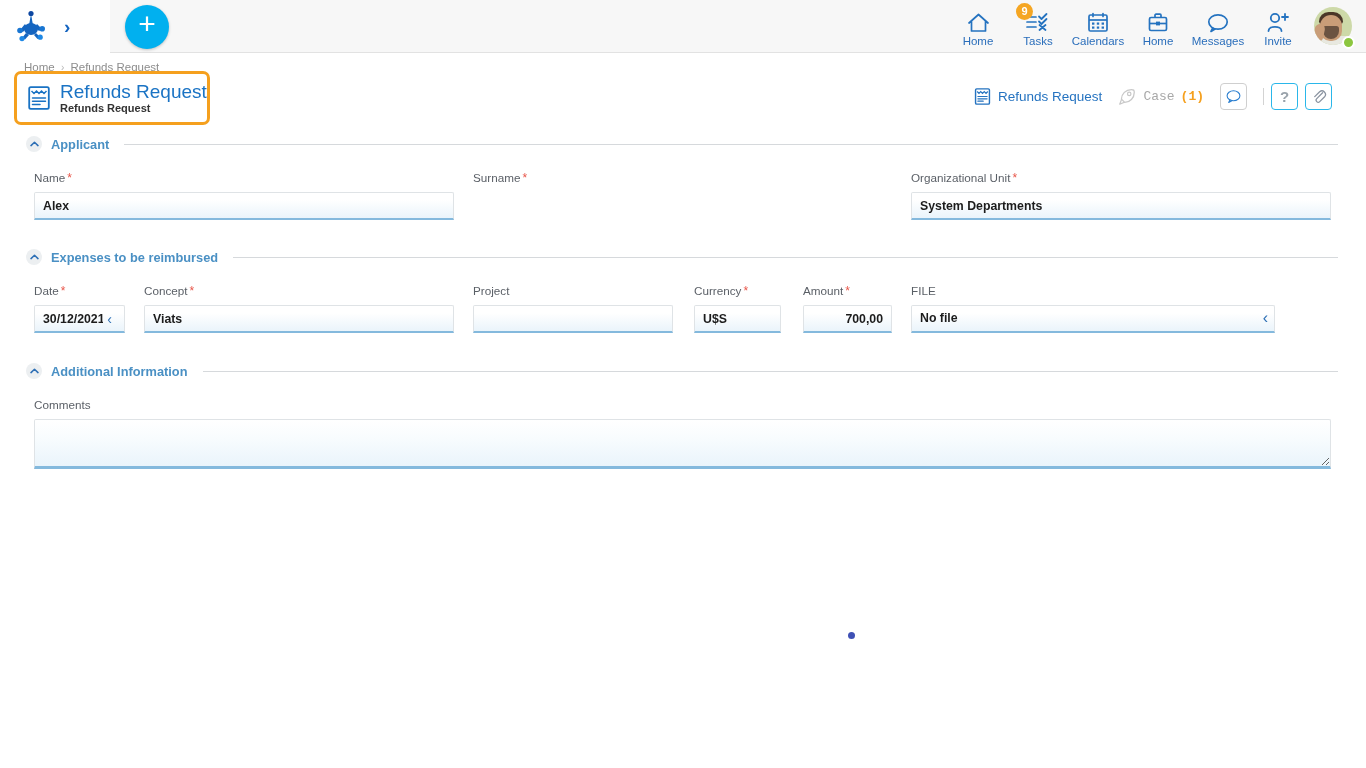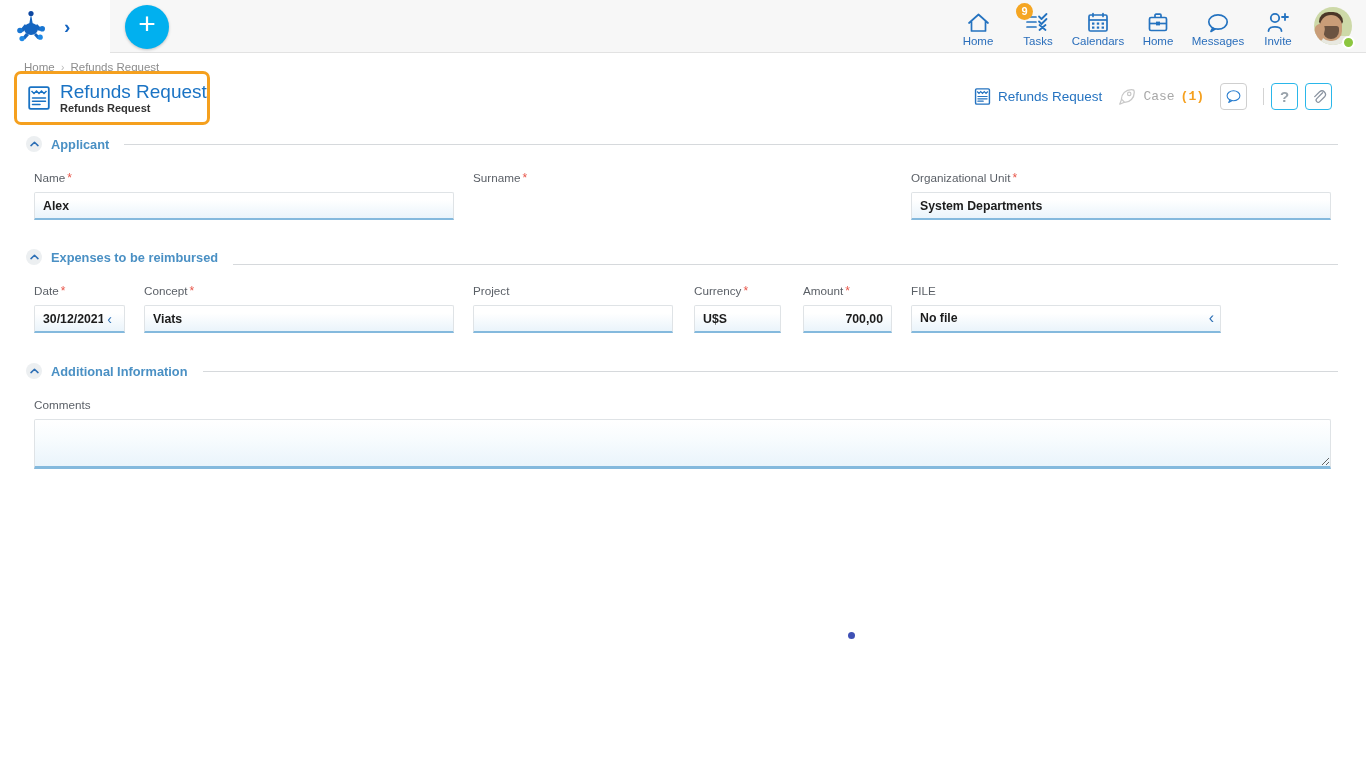--- a/index.html
+++ b/index.html
@@ -422,21 +422,21 @@
 
 <div class="field" style="left:911px; top:172px; width:420px;">
   <span class="field-label">
     <span>Organizational Unit</span><span class="req">*</span>
   </span>
   <div class="inp" style="width:420px;">
     <span class="val">System Departments</span>
   </div>
 </div>
 
-<div class="section-head" style="top:249px;align-items:flex-end;">
+<div class="section-head" style="top:249px;">
   <div class="collapse-btn">
     <svg width="9" height="6" viewBox="0 0 9 6">
       <path d="M1 4.6 L4.5 1.2 L8 4.6" fill="none" stroke="#2d6fb5" stroke-width="1.5" stroke-linecap="round" stroke-linejoin="round"></path>
     </svg>
   </div>
   <span class="section-title">Expenses to be reimbursed</span>
   <span class="section-rule"></span>
 </div>
 
 <div class="field" style="left:34px; top:285px;">
@@ -482,21 +482,21 @@
   </span>
   <div class="inp" style="width:89px;">
     <span class="val right">700,00</span>
   </div>
 </div>
 
 <div class="field" style="left:911px; top:285px;">
   <span class="field-label">
     <span>FILE</span>
   </span>
-  <div class="inp" style="width:310px; padding-right:6px;">
+  <div class="inp" style="width:364px; padding-right:6px;">
     <span class="val">No file</span>
     <span class="chev big">‹</span>
   </div>
 </div>
 
 <div class="section-head" style="top:363px;">
   <div class="collapse-btn">
     <svg width="9" height="6" viewBox="0 0 9 6">
       <path d="M1 4.6 L4.5 1.2 L8 4.6" fill="none" stroke="#2d6fb5" stroke-width="1.5" stroke-linecap="round" stroke-linejoin="round"></path>
     </svg>

